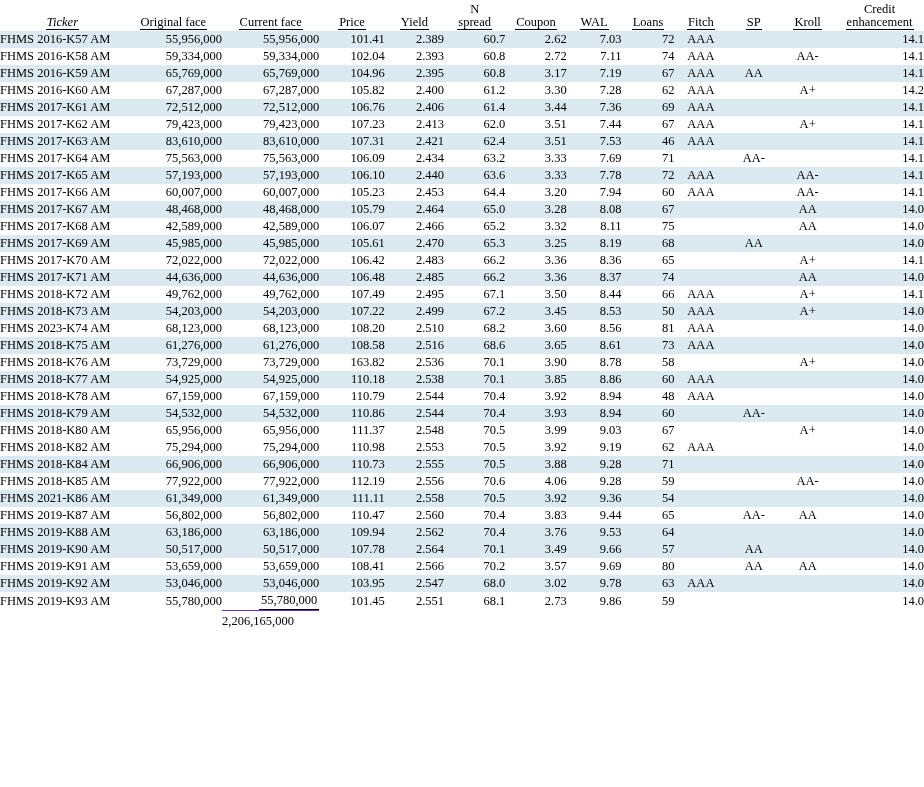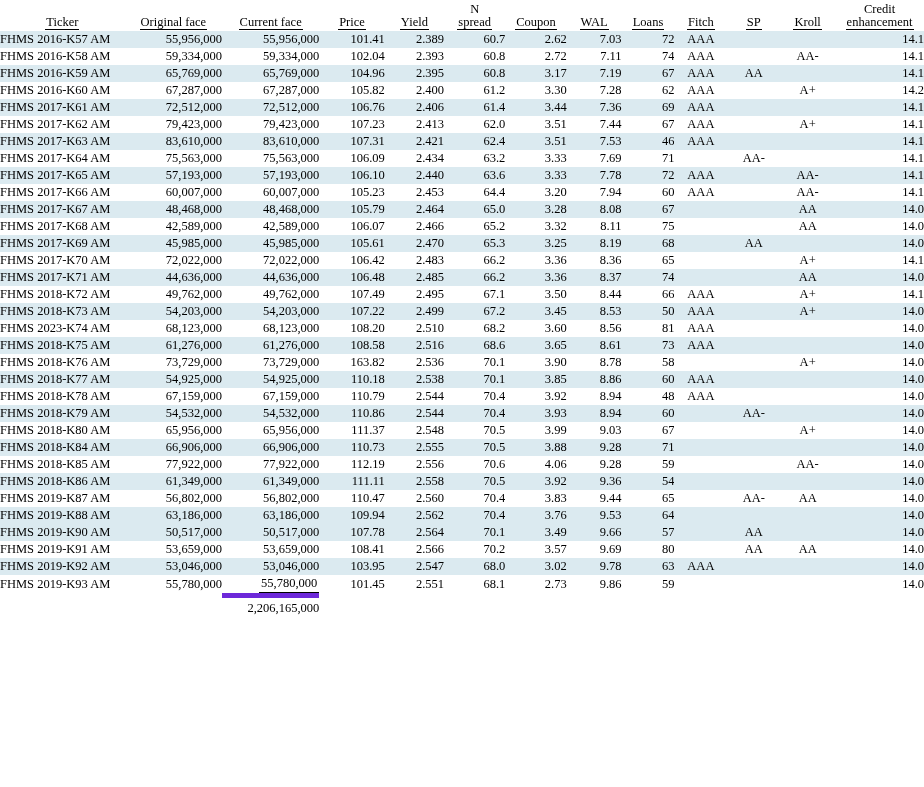--- a/index.html
+++ b/index.html
@@ -44,21 +44,21 @@
     border-bottom: 1px solid #000;
     padding: 0 1px 0 1px;
   }
   .hwrap {
     display: block;
     text-align: center;
     line-height: 13px;
   }
   .hwrap .l1 { display:block; }
   .hwrap .l2 { display:block; }
-  th.c-ticker { text-align: center; }
+  th.c-ticker { text-align: center; font-style: italic; }
   th.num { text-align: center; }
 
   tbody tr {
     height: 17px;
   }
   tbody td {
     height: 17px;
     line-height: 17px;
     font-size: 12.5px;
   }
@@ -86,22 +86,22 @@
 
   
   .total-row td {
     background: #ffffff;
     height: 20px;
     line-height: 20px;
     text-align: right;
     padding-right: 6px;
   }
   td.total-cell {
-    border-top: 5px solid #6d28d9;
-    text-align: right;
+    border-top: 1px solid #6d28d9;
+    text-align: left;
     padding-right: 6px;
   }
   .lastcur {
     border-bottom: 1px solid #000;
     display: inline-block;
     padding: 0 2px 0 2px;
   }
 </style>
 </head>
 <body>
@@ -548,20 +548,35 @@
           <td class="num">2.548</td>
           <td class="num">70.5</td>
           <td class="num">3.99</td>
           <td class="num">9.03</td>
           <td class="num">67</td>
           <td class="rating"></td>
           <td class="rating"></td>
           <td class="rating">A+</td>
           <td class="num">14.0</td>
         </tr>
+        <tr class="plain">
+          <td class="ticker">FHMS 2018-K82 AM</td>
+          <td class="num">75,294,000</td>
+          <td class="num">75,294,000</td>
+          <td class="num">110.98</td>
+          <td class="num">2.553</td>
+          <td class="num">70.5</td>
+          <td class="num">3.92</td>
+          <td class="num">9.19</td>
+          <td class="num">62</td>
+          <td class="rating">AAA</td>
+          <td class="rating"></td>
+          <td class="rating"></td>
+          <td class="num">14.0</td>
+        </tr>
         <tr class="band">
           <td class="ticker">FHMS 2018-K84 AM</td>
           <td class="num">66,906,000</td>
           <td class="num">66,906,000</td>
           <td class="num">110.73</td>
           <td class="num">2.555</td>
           <td class="num">70.5</td>
           <td class="num">3.88</td>
           <td class="num">9.28</td>
           <td class="num">71</td>
@@ -579,21 +594,21 @@
           <td class="num">70.6</td>
           <td class="num">4.06</td>
           <td class="num">9.28</td>
           <td class="num">59</td>
           <td class="rating"></td>
           <td class="rating"></td>
           <td class="rating">AA-</td>
           <td class="num">14.0</td>
         </tr>
         <tr class="band">
-          <td class="ticker">FHMS 2018-K86 AM</td>
+          <td class="ticker">FHMS 2021-K86 AM</td>
           <td class="num">61,349,000</td>
           <td class="num">61,349,000</td>
           <td class="num">111.11</td>
           <td class="num">2.558</td>
           <td class="num">70.5</td>
           <td class="num">3.92</td>
           <td class="num">9.36</td>
           <td class="num">54</td>
           <td class="rating"></td>
           <td class="rating"></td>

